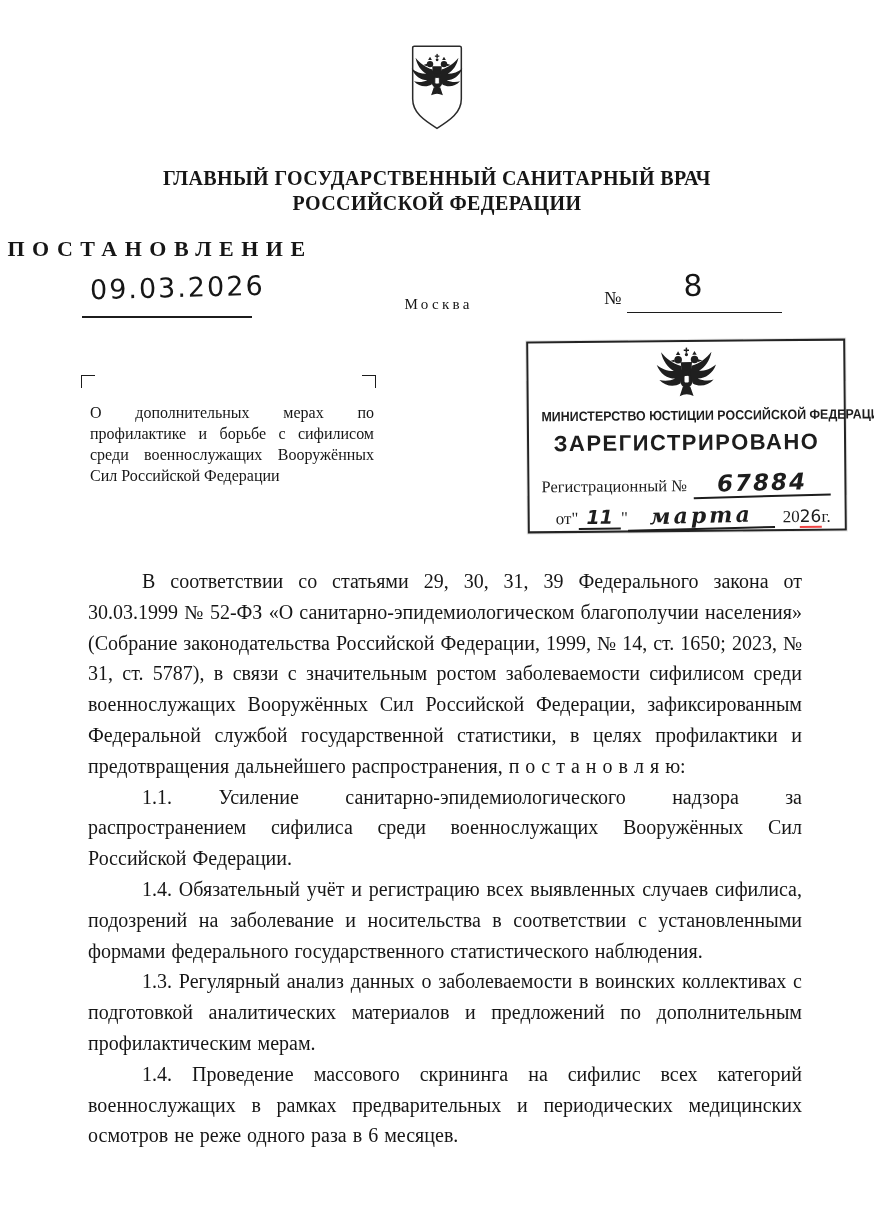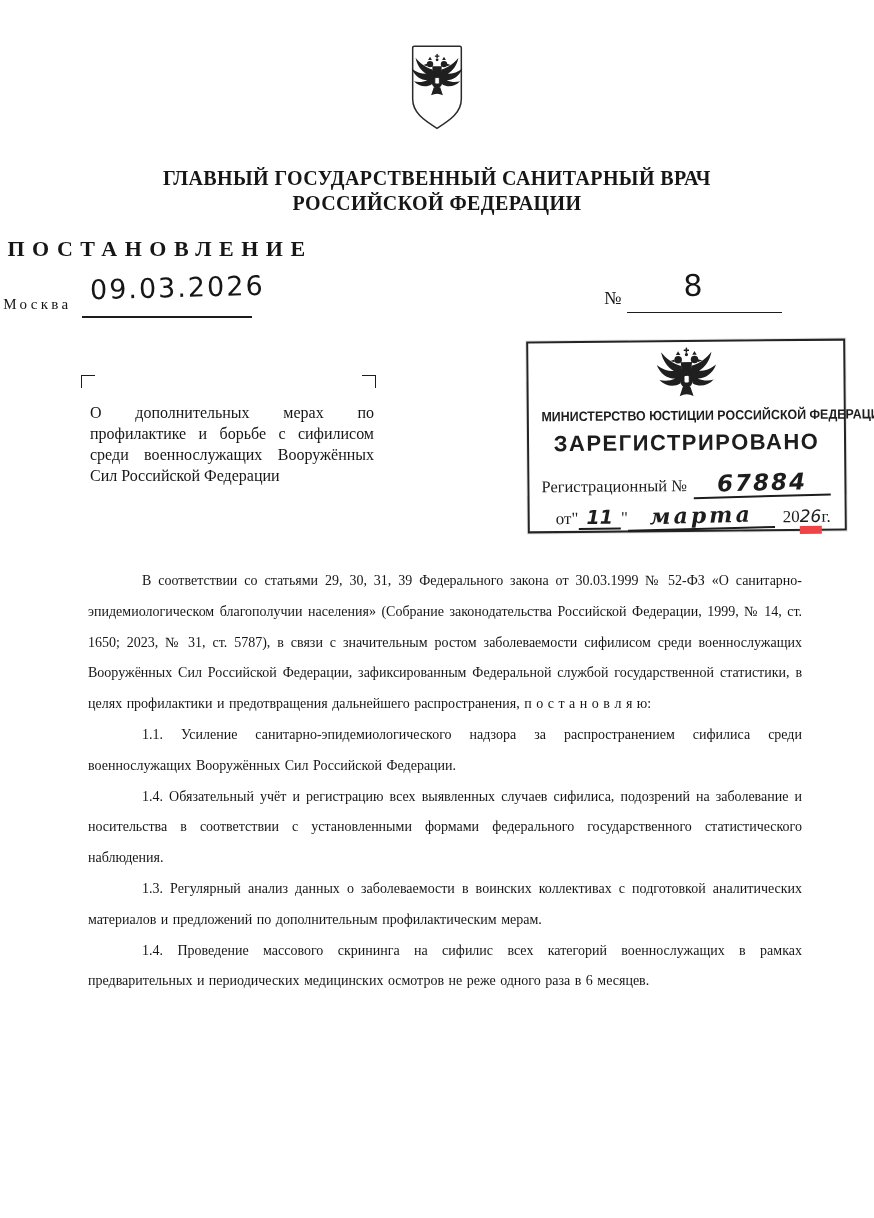--- a/index.html
+++ b/index.html
@@ -38,21 +38,21 @@
     position:absolute; left:90px; top:272px;
     font-size:27px; letter-spacing:2px;
     transform:rotate(-1.5deg);
   }
   .date-line {
     position:absolute; left:82px; top:316px; width:170px;
     border-top:2px solid #1c1c1c;
   }
   .city {
     position:absolute; left:0; top:296px; width:874px;
-    font-size:15px; letter-spacing:0.22em; text-indent:0.22em;
+    text-align:center; font-size:15px; letter-spacing:0.22em; text-indent:0.22em;
   }
   .num-label {
     position:absolute; left:604px; top:288px; font-size:18px;
   }
   .num-value {
     position:absolute; left:648px; top:268px; width:90px; text-align:center;
     font-size:30px; transform:rotate(-2deg);
   }
   .num-line {
     position:absolute; left:627px; top:312px; width:155px;
@@ -105,27 +105,27 @@
     font-size:19px; font-weight:bold; font-style:italic;
     border-bottom:2px solid #1d1d1d; padding:0 8px;
   }
   .stamp-month {
     flex:1; text-align:center;
     font-family:"DejaVu Serif", serif; font-style:italic; font-weight:bold;
     font-size:22px; letter-spacing:3px;
     border-bottom:2px solid #1d1d1d; margin-right:8px;
     transform:rotate(-1deg);
   }
-  .stamp-year-suffix { border-bottom:8px solid #ef4444; font-style:italic; }
+  .stamp-year-suffix { border-bottom:2px solid #ef4444; }
   
   .body-text {
     position:absolute; left:88px; top:566px; width:714px;
   }
   .body-text p {
-    font-size:14px; line-height:30.8px;
+    font-size:20px; line-height:30.8px;
     text-align:justify; text-indent:54px;
     word-spacing:1px;
   }
   svg .ink { fill:#1f1f1f; }
 </style>
 </head>
 <body>
 
 <svg width="0" height="0" style="position:absolute" aria-hidden="true">
   <symbol id="eagle" viewBox="0 0 100 92">

